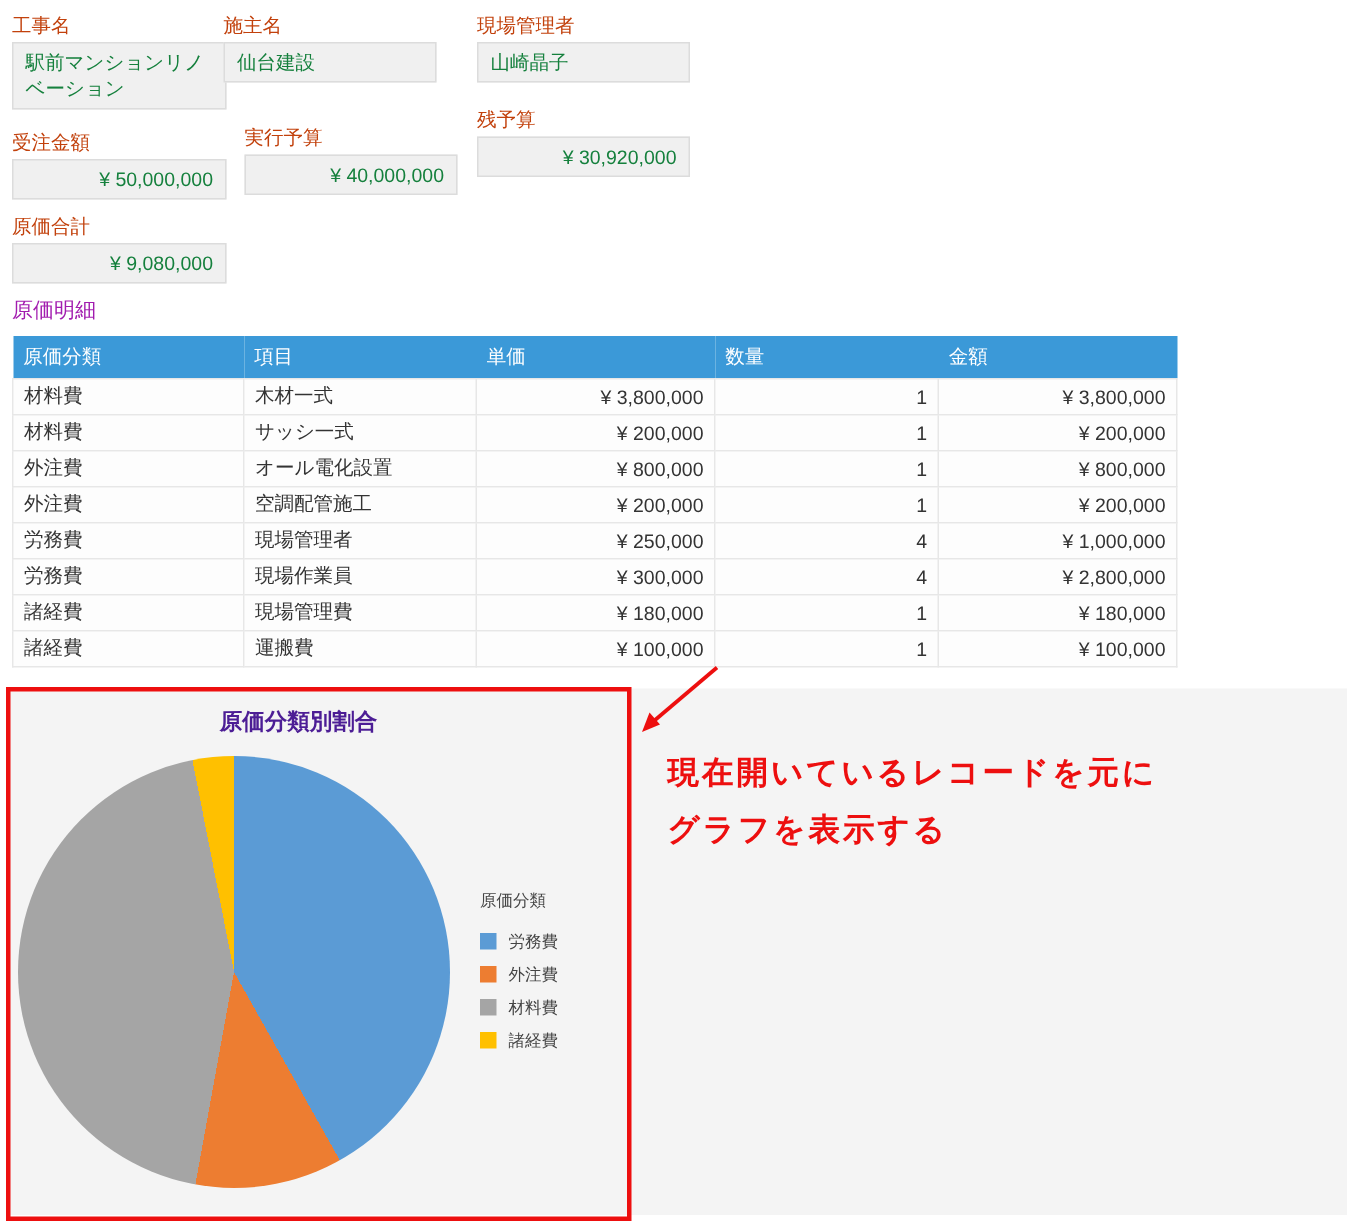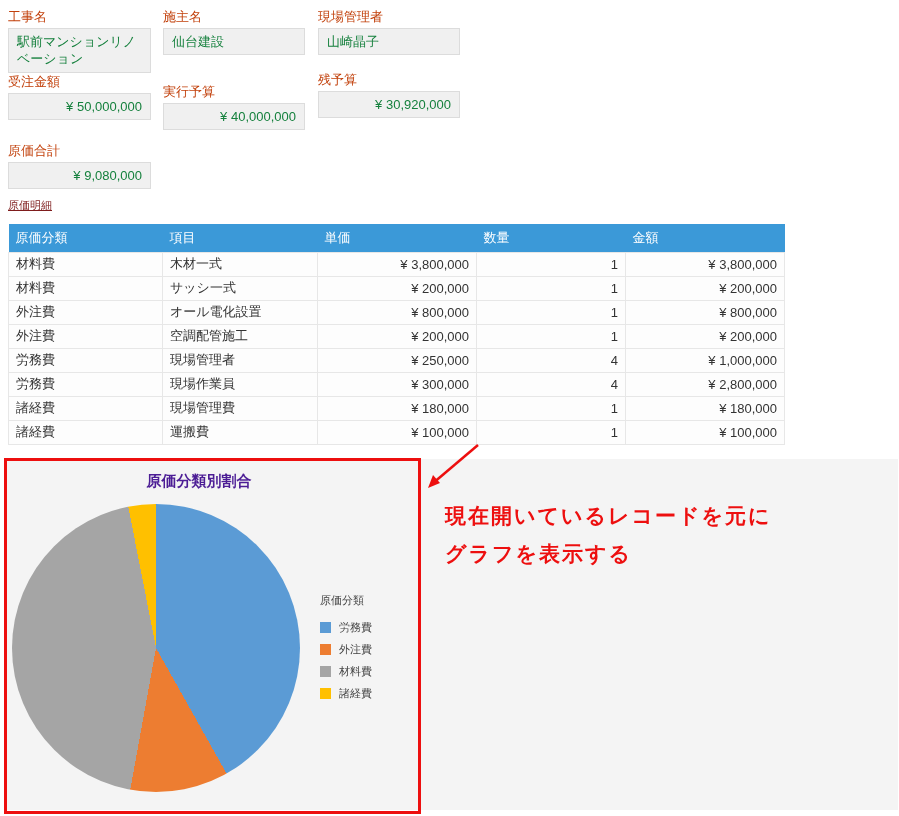--- a/index.html
+++ b/index.html
@@ -16,33 +16,33 @@
   .field-label { font-size:13px; color:#c2410c; height:16px; margin-bottom:4px; white-space:nowrap; }
   .field-box {
     background:var(--field-bg,#f0f0f0);
     border:1px solid #dcdcdc;
     font-size:13px; color:#15803d;
     padding:4px 8px; line-height:17px;
     overflow:hidden;
   }
   .field-box.align-right { text-align:right; }
   .fg-1 { left:8px;   top:8px;  width:143px; }
-  .fg-2 { left:163px; top:8px;  width:142px; }
+  .fg-2 { left:149px; top:8px;  width:142px; }
   .fg-3 { left:318px; top:8px;  width:142px; }
-  .fg-4 { left:8px;   top:73px; width:143px; }
+  .fg-4 { left:8px;   top:86px; width:143px; }
   .fg-5 { left:163px; top:83px; width:142px; }
   .fg-6 { left:318px; top:71px; width:142px; }
   .fg-7 { left:8px;   top:142px; width:143px; }
   .fg-1 .field-box { height:45px; }
   .fg-2 .field-box, .fg-3 .field-box,
   .fg-4 .field-box, .fg-5 .field-box, .fg-6 .field-box,
   .fg-7 .field-box { height:27px; }
 
   
-  .section-label { position:absolute; left:8px; top:198px; font-size:11px; color:#7f1d1d;text-decoration:underline; }
+  .section-label { position:absolute; left:8px; top:198px; font-size:14px; color:#a21caf; }
   table.cost {
     position:absolute; left:8px; top:224px; width:776px;
     border-collapse:collapse; table-layout:fixed;
     font-size:13px; color:#333;
   }
   table.cost thead th {
     background:var(--table-header-blue,#3b99d8);
     color:#fff; font-weight:normal; font-size:13px;
     text-align:left; height:28px; padding:0 7px;
   }

